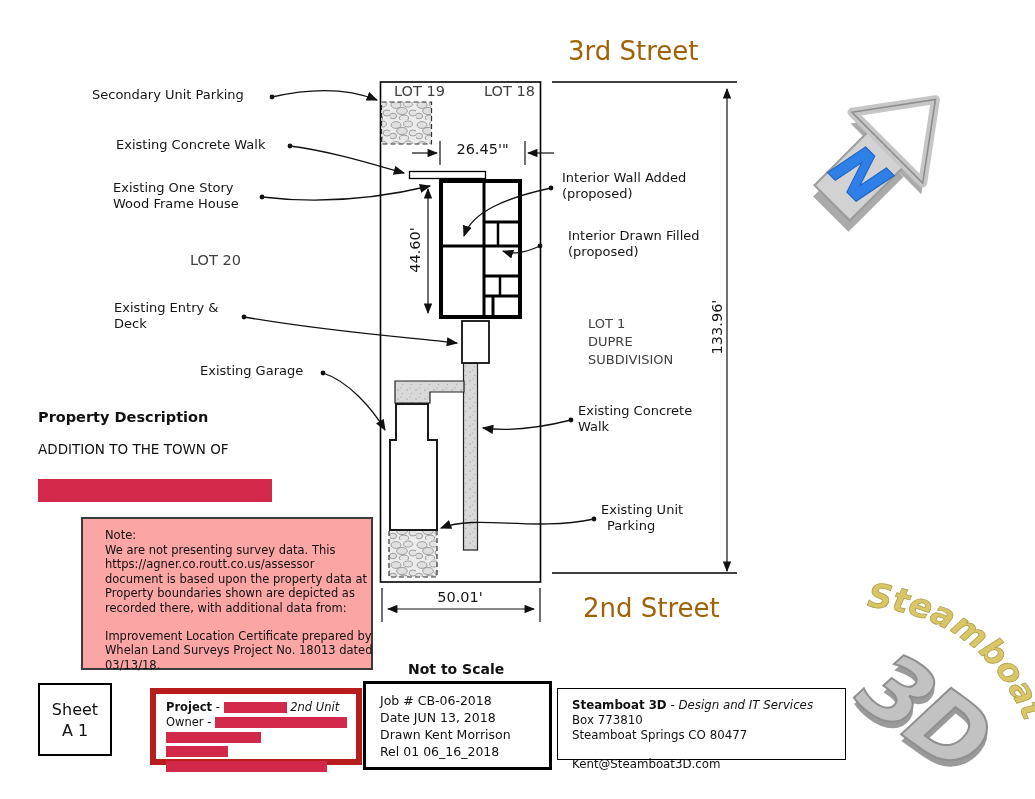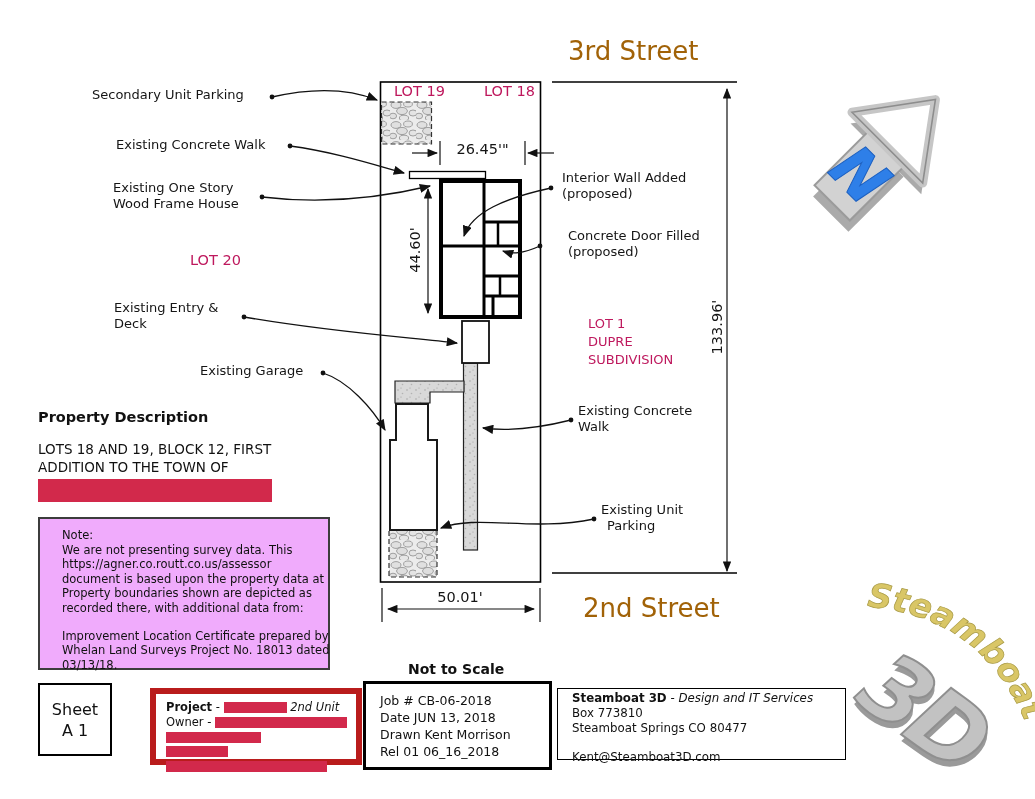--- a/index.html
+++ b/index.html
@@ -1,40 +1,40 @@
 <!DOCTYPE html>
 <html><head>
 <meta charset="utf-8">
 <style>
   html,body{margin:0;padding:0;background:#fff;}
   #page{position:relative;width:1035px;height:799px;background:#fff;overflow:hidden;
         font-family:"DejaVu Sans","Liberation Sans",sans-serif;color:#111;}
   #plan-svg{position:absolute;left:0;top:0;}
   .abs{position:absolute;white-space:nowrap;}
   .lbl{font-size:13px;line-height:16px;color:#151515;}
-  .lot{font-size:14.5px;color:#be185d;}
+  .lot{font-size:14.5px;color:#404040;}
   .street{font-size:26px;color:#a16207;}
   .dim{font-size:14.5px;color:#151515;text-align:center;}
   .rot{transform:rotate(-90deg);transform-origin:center center;width:80px;text-align:center;}
   .prop-head{font-size:14.5px;font-weight:bold;}
   .prop-body{font-size:13.5px;line-height:17.5px;}
   .redbar{position:absolute;background:var(--red,#d2294b);}
   .notebox{position:absolute;left:38px;top:517px;width:292px;height:153px;
            border:2px solid #3c3c3c;box-sizing:border-box;padding:9px 8px 0 22px;}
   .note-line{font-size:11.5px;line-height:14.6px;white-space:nowrap;}
   .notebox .note-line:nth-child(7){margin-top:13px;}
   .sheetbox{position:absolute;left:38px;top:683px;width:74px;height:73px;border:2.5px solid #000;
             box-sizing:border-box;display:flex;flex-direction:column;align-items:center;justify-content:center;
             font-size:16px;line-height:21px;}
   .projbox{position:absolute;left:150px;top:688px;width:212px;height:77px;border:6px solid #b91c1c;
            box-sizing:border-box;padding:6px 8px 0 10px;font-size:11.5px;line-height:14.8px;}
   .jobbox{position:absolute;left:363px;top:681px;width:189px;height:89px;border:3px solid #000;
           box-sizing:border-box;padding:8px 0 0 14px;font-size:12.5px;line-height:17px;}
   .cobox{position:absolute;left:557px;top:688px;width:289px;height:72px;border:1.6px solid #000;
-         box-sizing:border-box;padding:2px 0 0 14px;font-size:11.8px;line-height:15px;}
+         box-sizing:border-box;padding:9px 0 0 14px;font-size:11.8px;line-height:15px;}
   .ibar{display:inline-block;height:11px;background:var(--red,#d2294b);vertical-align:middle;}
   .nts{font-size:14px;font-weight:bold;}
 </style>
 </head>
 <body>
 
 <div id="page" style="--red: #d2294b;">
 
   <svg id="plan-svg" width="1035" height="799" viewBox="0 0 1035 799">
     <defs>
@@ -179,40 +179,39 @@
   <div class="abs lbl" style="left:114px;top:300px;">
     <div>Existing Entry &amp;</div>
     <div>Deck</div>
   </div>
   <div class="abs lbl" style="left:200px;top:363px;">Existing Garage</div>
   <div class="abs lbl" style="left:562px;top:170px;">
     <div>Interior Wall Added</div>
     <div>(proposed)</div>
   </div>
   <div class="abs lbl" style="left:568px;top:228px;">
-    <div>Concrete Door Filled</div>
+    <div>Interior Drawn Filled</div>
     <div>(proposed)</div>
   </div>
   <div class="abs lbl" style="left:578px;top:403px;">
     <div>Existing Concrete</div>
     <div>Walk</div>
   </div>
   <div class="abs lbl" style="left:601px;top:502px;">
     <div>Existing Unit</div>
     <div style="padding-left:6px;">Parking</div>
   </div>
 
   <div class="abs prop-head" style="left:38px;top:409px;">Property Description</div>
   <div class="abs prop-body" style="left:38px;top:441px;">
-    <div>LOTS 18 AND 19, BLOCK 12, FIRST</div>
     <div>ADDITION TO THE TOWN OF</div>
   </div>
   <div class="redbar" style="left:38px;top:479px;width:234px;height:23px;"></div>
 
-  <div class="notebox" id="notebox" style="background: #f0abfc;">
+  <div class="notebox" id="notebox" style="background: #fca5a5; margin-left: 43px;">
     <div class="note-line">Note:</div>
     <div class="note-line">We are not presenting survey data. This</div>
     <div class="note-line">https://agner.co.routt.co.us/assessor</div>
     <div class="note-line">document is based upon the property data at</div>
     <div class="note-line">Property boundaries shown are depicted as</div>
     <div class="note-line">recorded there, with additional data from:</div>
     <div class="note-line">Improvement Location Certificate prepared by</div>
     <div class="note-line">Whelan Land Surveys Project No. 18013 dated</div>
     <div class="note-line">03/13/18.</div>
   </div>

